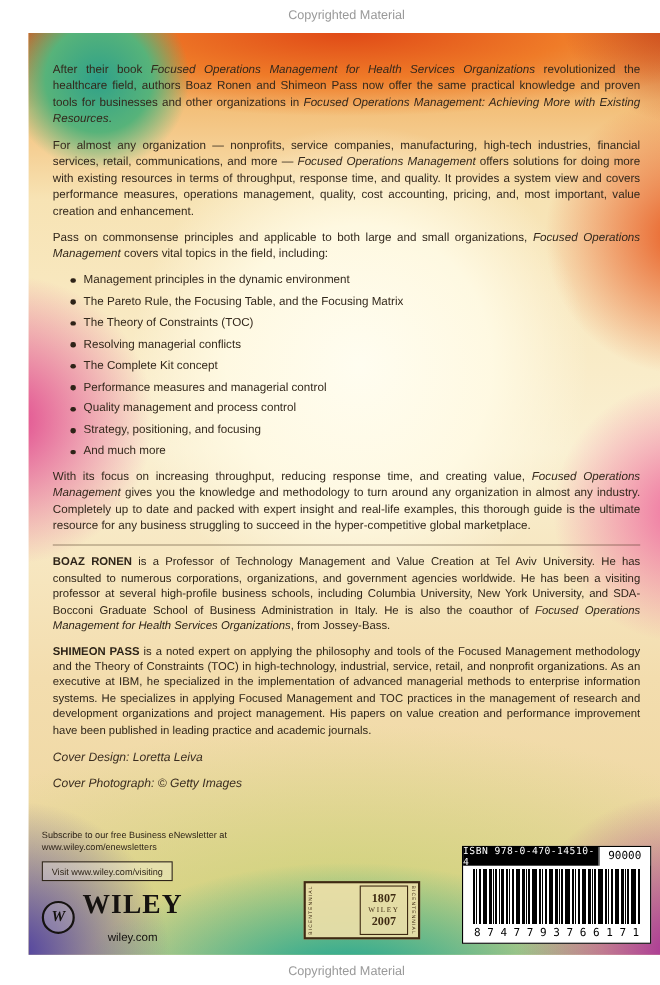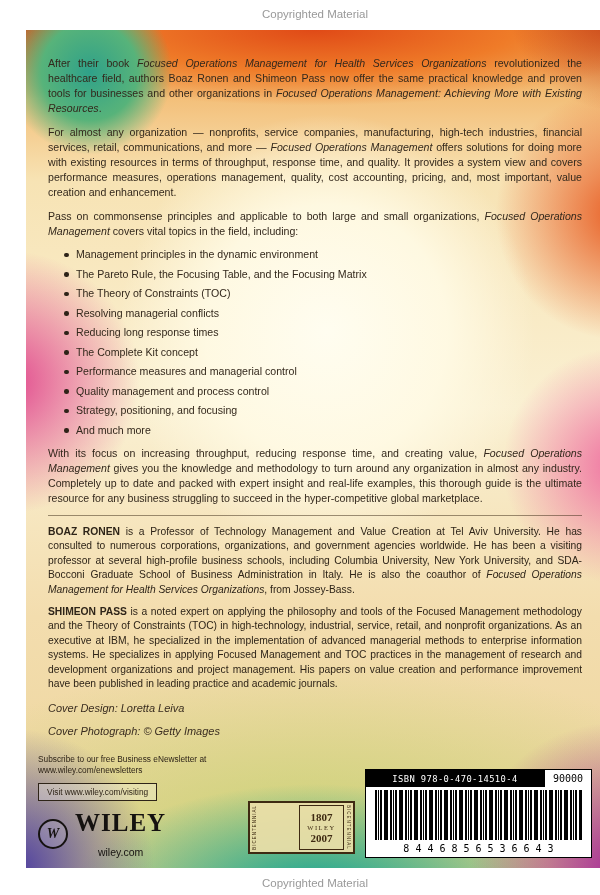--- a/index.html
+++ b/index.html
@@ -46,21 +46,21 @@
   .wordmark{font-family:"Liberation Serif",serif;font-weight:bold;font-size:25px;letter-spacing:1px;line-height:1;color:#151210;}
   .site{font-size:10.5px;color:#151210;margin-top:11px;}
 
   .stamp{display:flex;align-items:stretch;gap:2px;border:2px solid #3e2a12;background:rgba(236,222,168,.92);padding:2px;margin-bottom:4px;}
   .stamp-side{writing-mode:vertical-rl;font-size:4.5px;letter-spacing:1px;color:#3e2a12;display:flex;align-items:center;justify-content:center;}
   .stamp-side.left{transform:rotate(180deg);}
   .stamp-core{display:flex;flex-direction:column;align-items:center;justify-content:center;border:1px solid #3e2a12;padding:3px 7px;margin-left:40px;}
   .stamp-year{font-family:"Liberation Serif",serif;font-weight:bold;font-size:11px;line-height:1.15;color:#3e2a12;}
   .stamp-wiley{font-family:"Liberation Serif",serif;font-size:6.5px;letter-spacing:1.5px;line-height:1.2;color:#3e2a12;}
 
-  .barcode{width:227px;background:#fff;border:1px solid #000;box-sizing:border-box;}
+  .barcode{width:172px;background:#fff;border:1px solid #000;box-sizing:border-box;}
   .bc-head{display:flex;height:17px;}
   .bc-isbn{flex:1;background:#000;color:#fff;font-family:"DejaVu Sans Mono",monospace;font-size:8.8px;letter-spacing:.4px;display:flex;align-items:center;justify-content:center;}
   .bc-price{width:46px;background:#fff;color:#000;font-family:"DejaVu Sans Mono",monospace;font-size:10px;display:flex;align-items:center;justify-content:center;border-left:1px solid #000;}
   .bc-lines{height:50px;margin:3px 9px 2px;background-color:#fff;
     background-image:repeating-linear-gradient(90deg,#000 0 2px,transparent 2px 5px),repeating-linear-gradient(90deg,#000 0 1px,transparent 1px 3px);}
   .bc-digits{text-align:center;font-family:"DejaVu Sans Mono",monospace;font-size:10px;letter-spacing:6px;text-indent:6px;color:#000;padding:1px 0 3px;}
 </style>
 </head>
 <body>
 
@@ -72,21 +72,20 @@
 
     <p class="para"><span>After their book </span><span style="font-style: italic;">Focused Operations Management for Health Services Organizations</span><span> revolutionized the healthcare field, authors Boaz Ronen and Shimeon Pass now offer the same practical knowledge and proven tools for businesses and other organizations in </span><span style="font-style: italic;">Focused Operations Management: Achieving More with Existing Resources</span><span>.</span></p>
     <p class="para"><span>For almost any organization — nonprofits, service companies, manufacturing, high-tech industries, financial services, retail, communications, and more — </span><span style="font-style: italic;">Focused Operations Management</span><span> offers solutions for doing more with existing resources in terms of throughput, response time, and quality. It provides a system view and covers performance measures, operations management, quality, cost accounting, pricing, and, most important, value creation and enhancement.</span></p>
     <p class="para"><span>Pass on commonsense principles and applicable to both large and small organizations, </span><span style="font-style: italic;">Focused Operations Management</span><span> covers vital topics in the field, including:</span></p>
 
     <ul class="topics">
       <li><span class="dot"></span><span>Management principles in the dynamic environment</span></li>
       <li><span class="dot"></span><span>The Pareto Rule, the Focusing Table, and the Focusing Matrix</span></li>
       <li><span class="dot"></span><span>The Theory of Constraints (TOC)</span></li>
       <li><span class="dot"></span><span>Resolving managerial conflicts</span></li>
-      <li><span class="dot"></span><span>Reducing long response times</span></li>
       <li><span class="dot"></span><span>The Complete Kit concept</span></li>
       <li><span class="dot"></span><span>Performance measures and managerial control</span></li>
       <li><span class="dot"></span><span>Quality management and process control</span></li>
       <li><span class="dot"></span><span>Strategy, positioning, and focusing</span></li>
       <li><span class="dot"></span><span>And much more</span></li>
     </ul>
 
     <p class="para"><span>With its focus on increasing throughput, reducing response time, and creating value, </span><span style="font-style: italic;">Focused Operations Management</span><span> gives you the knowledge and methodology to turn around any organization in almost any industry. Completely up to date and packed with expert insight and real-life examples, this thorough guide is the ultimate resource for any business struggling to succeed in the hyper-competitive global marketplace.</span></p>
 
     <div class="divider"></div>
@@ -123,21 +122,21 @@
         </span>
         <span class="stamp-side right">BICENTENNIAL</span>
       </div>
 
       <div class="barcode">
         <div class="bc-head">
           <span class="bc-isbn">ISBN 978-0-470-14510-4</span>
           <span class="bc-price">90000</span>
         </div>
         <div class="bc-lines"></div>
-        <div class="bc-digits">8446856536643</div>
+        <div class="bc-digits">8747793766171</div>
       </div>
 
     </div>
   </div>
 
   <div class="copyright bottom-note">Copyrighted Material</div>
 
 </div>
 
 </body></html>

